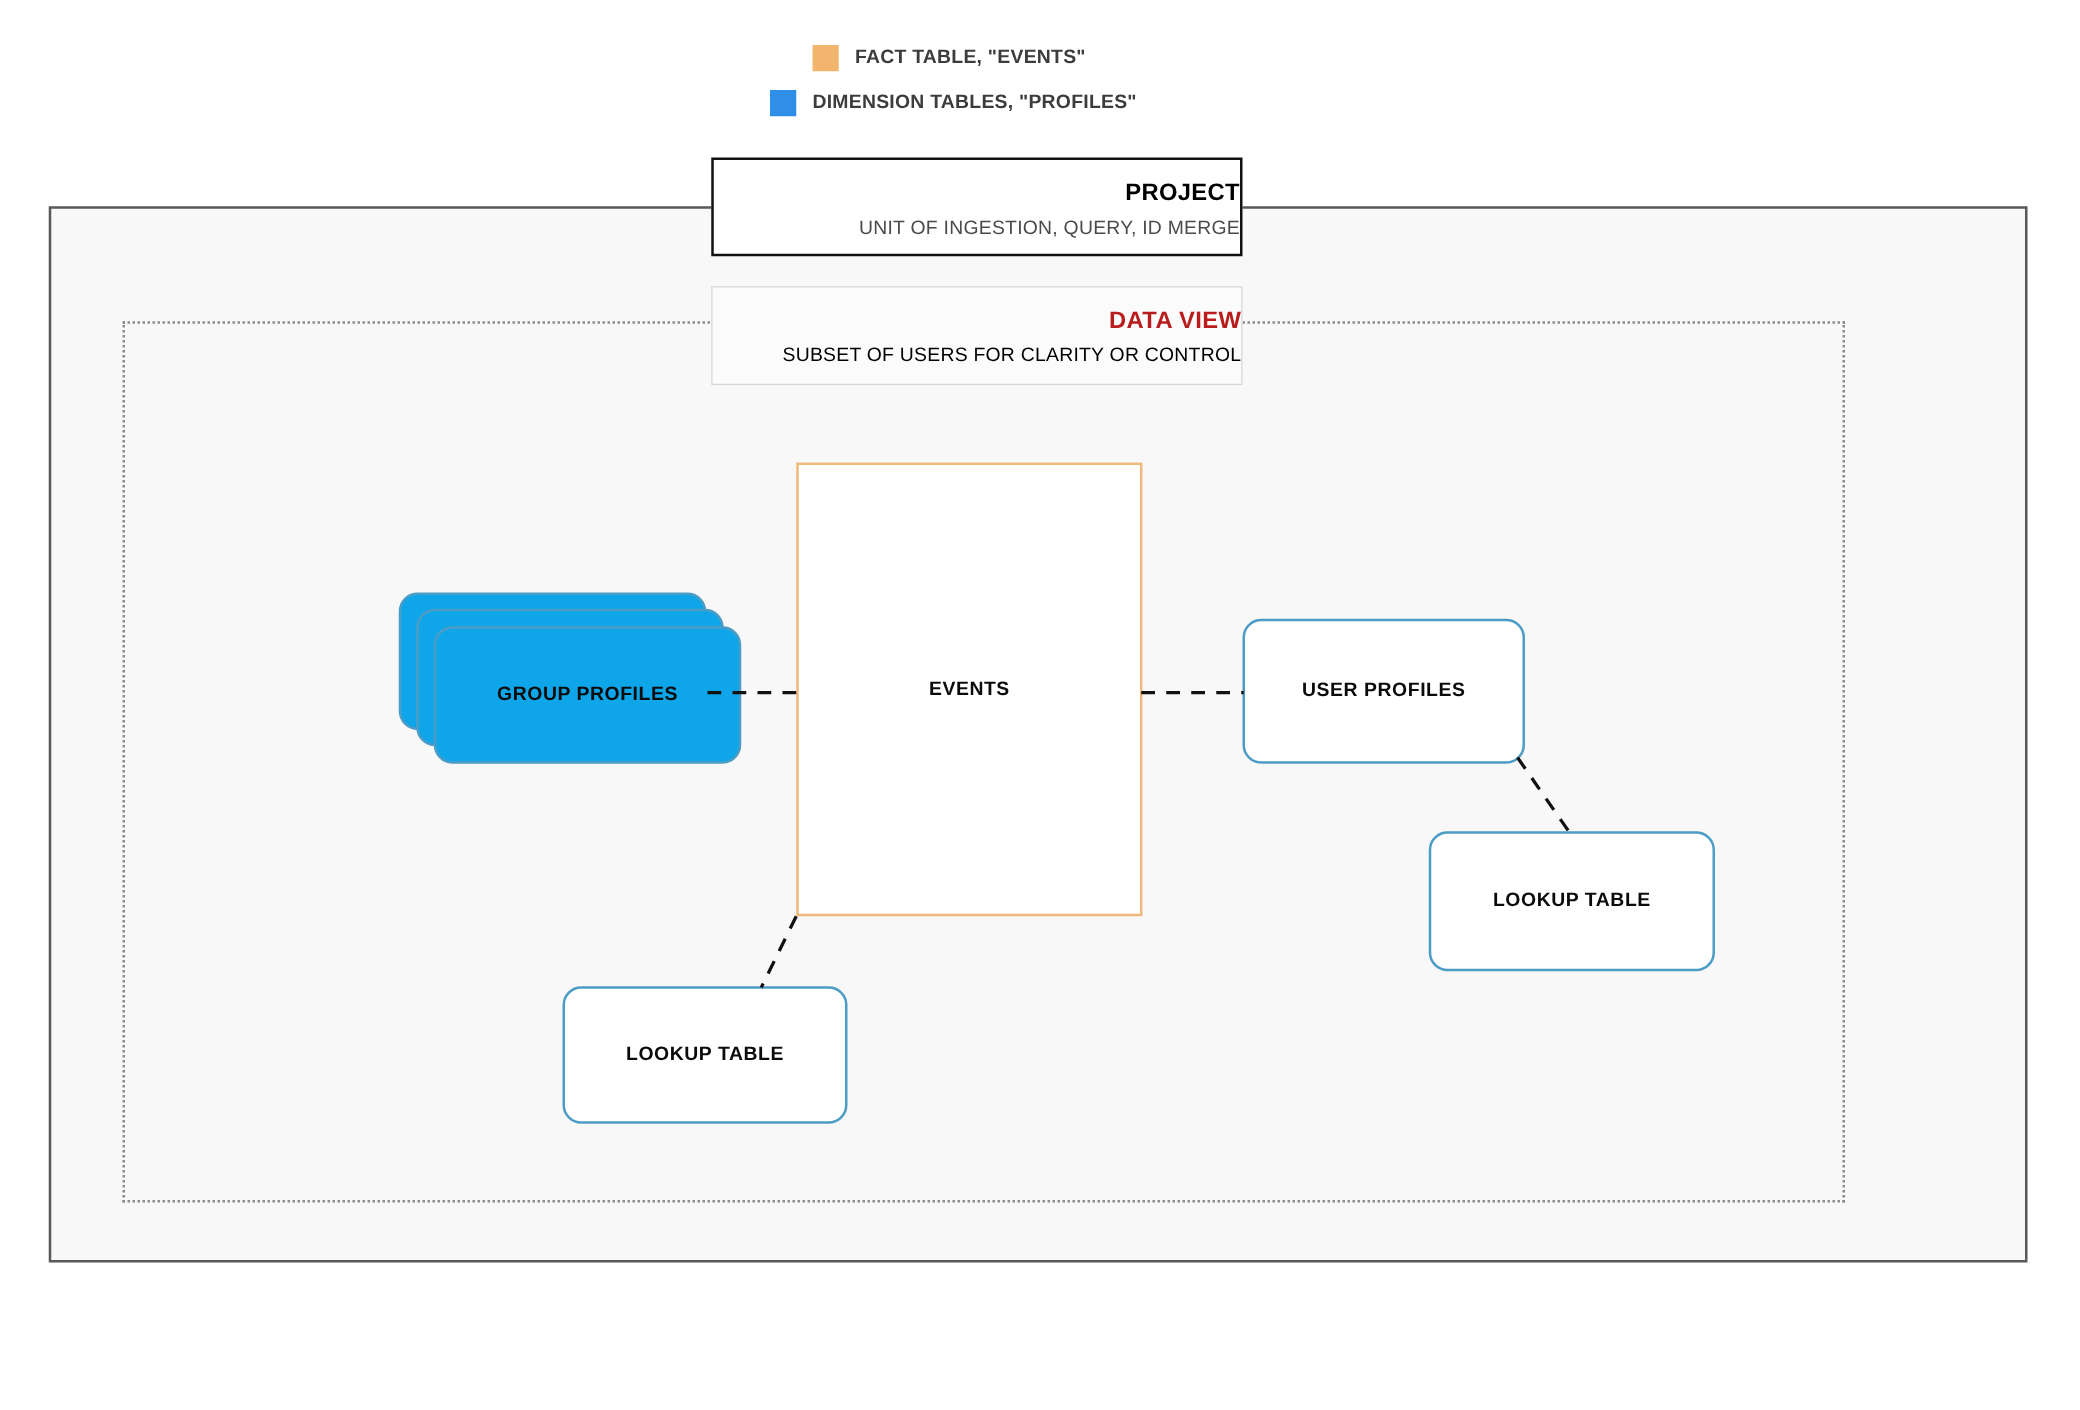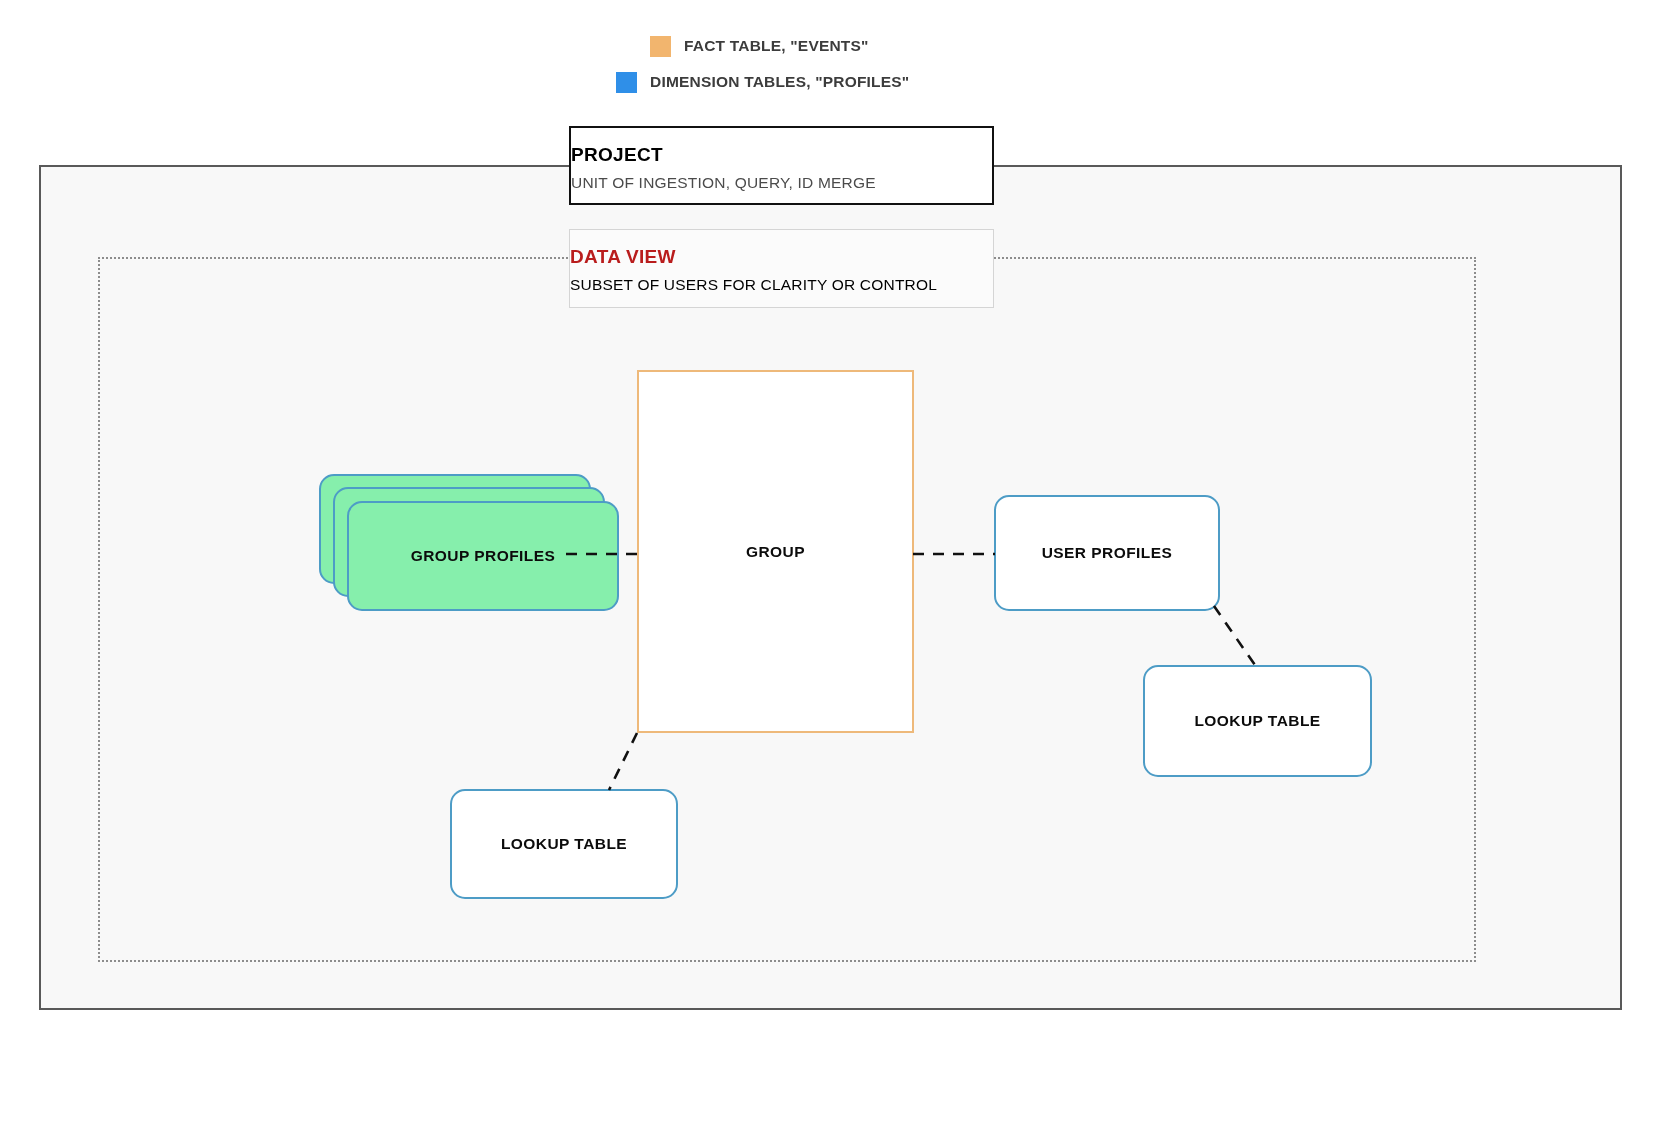--- a/index.html
+++ b/index.html
@@ -68,21 +68,21 @@
     background: #f8f8f8;
     border: 2px dotted #8c8c8c;
     box-sizing: border-box;
   }
 
   
   .hdr-card {
     position: absolute;
     box-sizing: border-box;
     background: #ffffff;
-    text-align: left;
+    text-align: right;
     padding-top: 16px;
   }
   .hdr-card .hdr-title {
     font-size: 19px;
     font-weight: bold;
     letter-spacing: 0.3px;
     line-height: 1.2;
   }
   .hdr-card .hdr-sub {
     font-size: 15.5px;
@@ -154,24 +154,24 @@
   #group-stack {
     position: absolute;
     left: 319px;
     top: 474px;
     width: 260px;
     height: 140px;
     z-index: 4;
   }
   #group-stack .stack-sheet {
     position: absolute;
-    width: 272px;
+    width: 246px;
     height: 110px;
     box-sizing: border-box;
-    background: #86efac;
+    background: #0ea5e9;
     border: 2.4px solid #4d9cc6;
     border-radius: 15px;
   }
   #group-stack .sheet-3 { left: 0px;  top: 0px;  }
   #group-stack .sheet-2 { left: 14px; top: 13px; }
   #group-stack .sheet-1 {
     left: 28px; top: 27px;
     display: flex;
     align-items: center;
     justify-content: center;
@@ -247,21 +247,21 @@
     <div class="hdr-title">PROJECT</div>
     <div class="hdr-sub">UNIT OF INGESTION, QUERY, ID MERGE</div>
   </div>
 
   <div id="dataview-card" class="hdr-card">
     <div class="hdr-title">DATA VIEW</div>
     <div class="hdr-sub">SUBSET OF USERS FOR CLARITY OR CONTROL</div>
   </div>
 
   <div id="events-node" class="node node-orange">
-    <span class="node-label">GROUP</span>
+    <span class="node-label">EVENTS</span>
   </div>
 
   <div id="group-stack">
     <div class="stack-sheet sheet-3"></div>
     <div class="stack-sheet sheet-2"></div>
     <div class="stack-sheet sheet-1">
       <span class="node-label">GROUP PROFILES</span>
     </div>
   </div>
 

